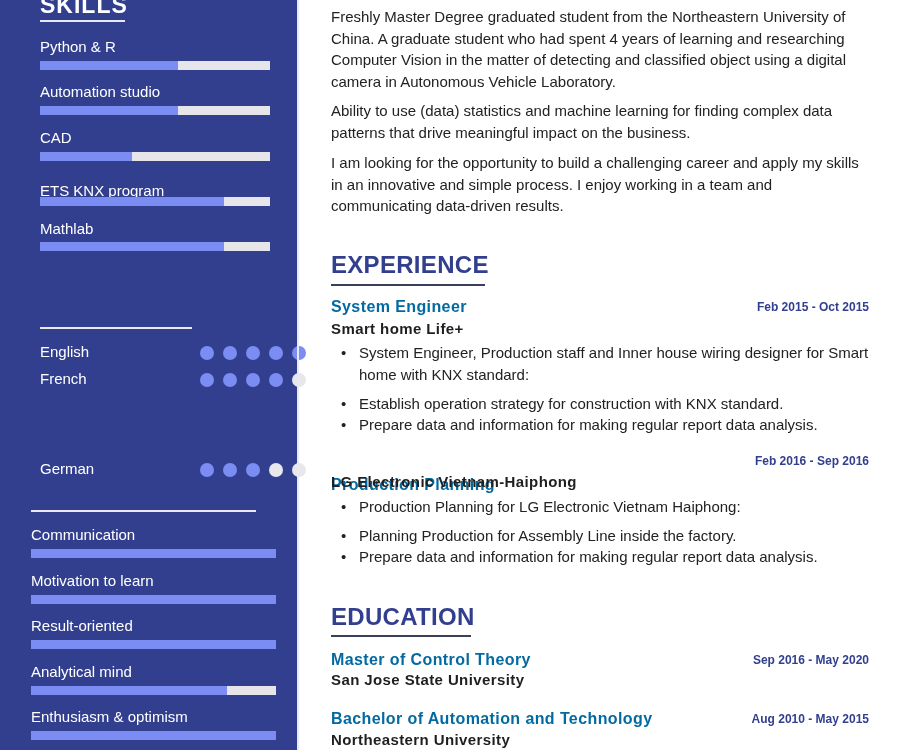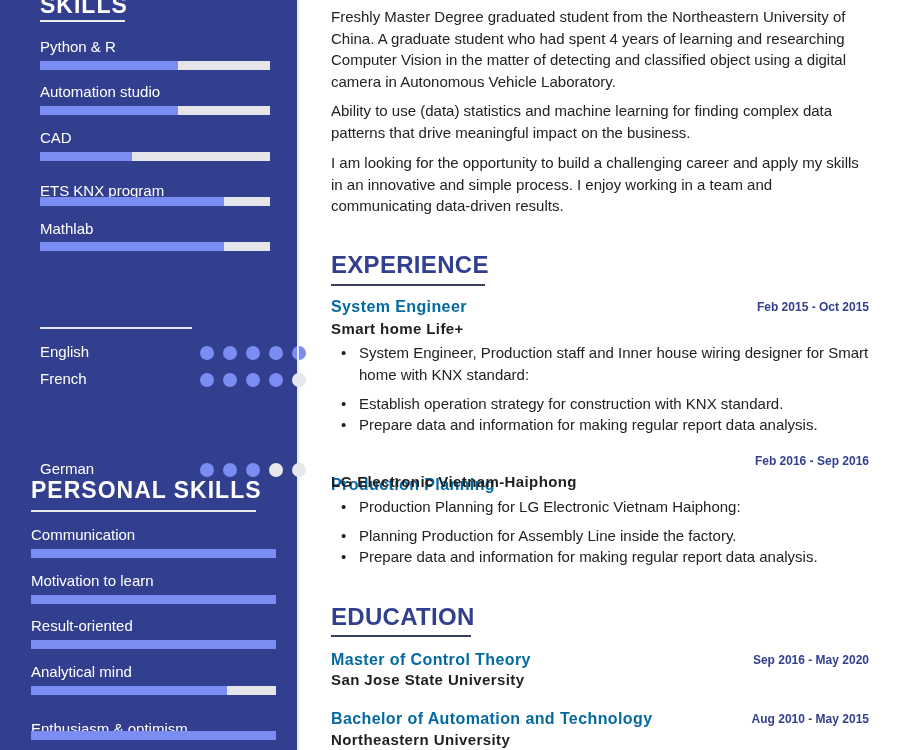--- a/index.html
+++ b/index.html
@@ -95,21 +95,20 @@
     <span class="lang-name">German</span>
     <div class="dots">
         <span class="dot on"></span>
         <span class="dot on"></span>
         <span class="dot on"></span>
         <span class="dot"></span>
         <span class="dot"></span>
       </div>
   </div>
 
-  <div class="side-heading" style="left:31px; top:477px;">PERSONAL SKILLS</div>
   <div class="side-rule" style="left:31px; top:510px; width:225px;"></div>
 
   <div class="skill-label" style="left:31px; top:526px;">Communication</div>
   <div class="bar" style="left:31px; top:549px; width:245px;">
       <div class="fill" style="width: 100%;"></div>
     </div>
 
   <div class="skill-label" style="left:31px; top:572px;">Motivation to learn</div>
   <div class="bar" style="left:31px; top:595px; width:245px;">
       <div class="fill" style="width: 100%;"></div>
@@ -118,21 +117,21 @@
   <div class="skill-label" style="left:31px; top:617px;">Result-oriented</div>
   <div class="bar" style="left:31px; top:640px; width:245px;">
       <div class="fill" style="width: 100%;"></div>
     </div>
 
   <div class="skill-label" style="left:31px; top:663px;">Analytical mind</div>
   <div class="bar" style="left:31px; top:686px; width:245px;">
       <div class="fill" style="width: 80%;"></div>
     </div>
 
-  <div class="skill-label" style="left:31px; top:708px;margin-top:12px;">Enthusiasm &amp; optimism</div>
+  <div class="skill-label" style="left:31px; top:708px;">Enthusiasm &amp; optimism</div>
   <div class="bar" style="left:31px; top:731px; width:245px;">
       <div class="fill" style="width: 100%;"></div>
     </div>
 </div>
 <div class="sidebar-edge"></div>
 
 <p class="para" style="top:6px;">Freshly Master Degree graduated student from the Northeastern University of China. A graduate student who had spent 4 years of learning and researching Computer Vision in the matter of detecting and classified object using a digital camera in Autonomous Vehicle Laboratory.</p>
 <p class="para" style="top:100px;">Ability to use (data) statistics and machine learning for finding complex data patterns that drive meaningful impact on the business.</p>
 <p class="para" style="top:152px;">I am looking for the opportunity to build a challenging career and apply my skills in an innovative and simple process. I enjoy working in a team and communicating data-driven results.</p>
 

